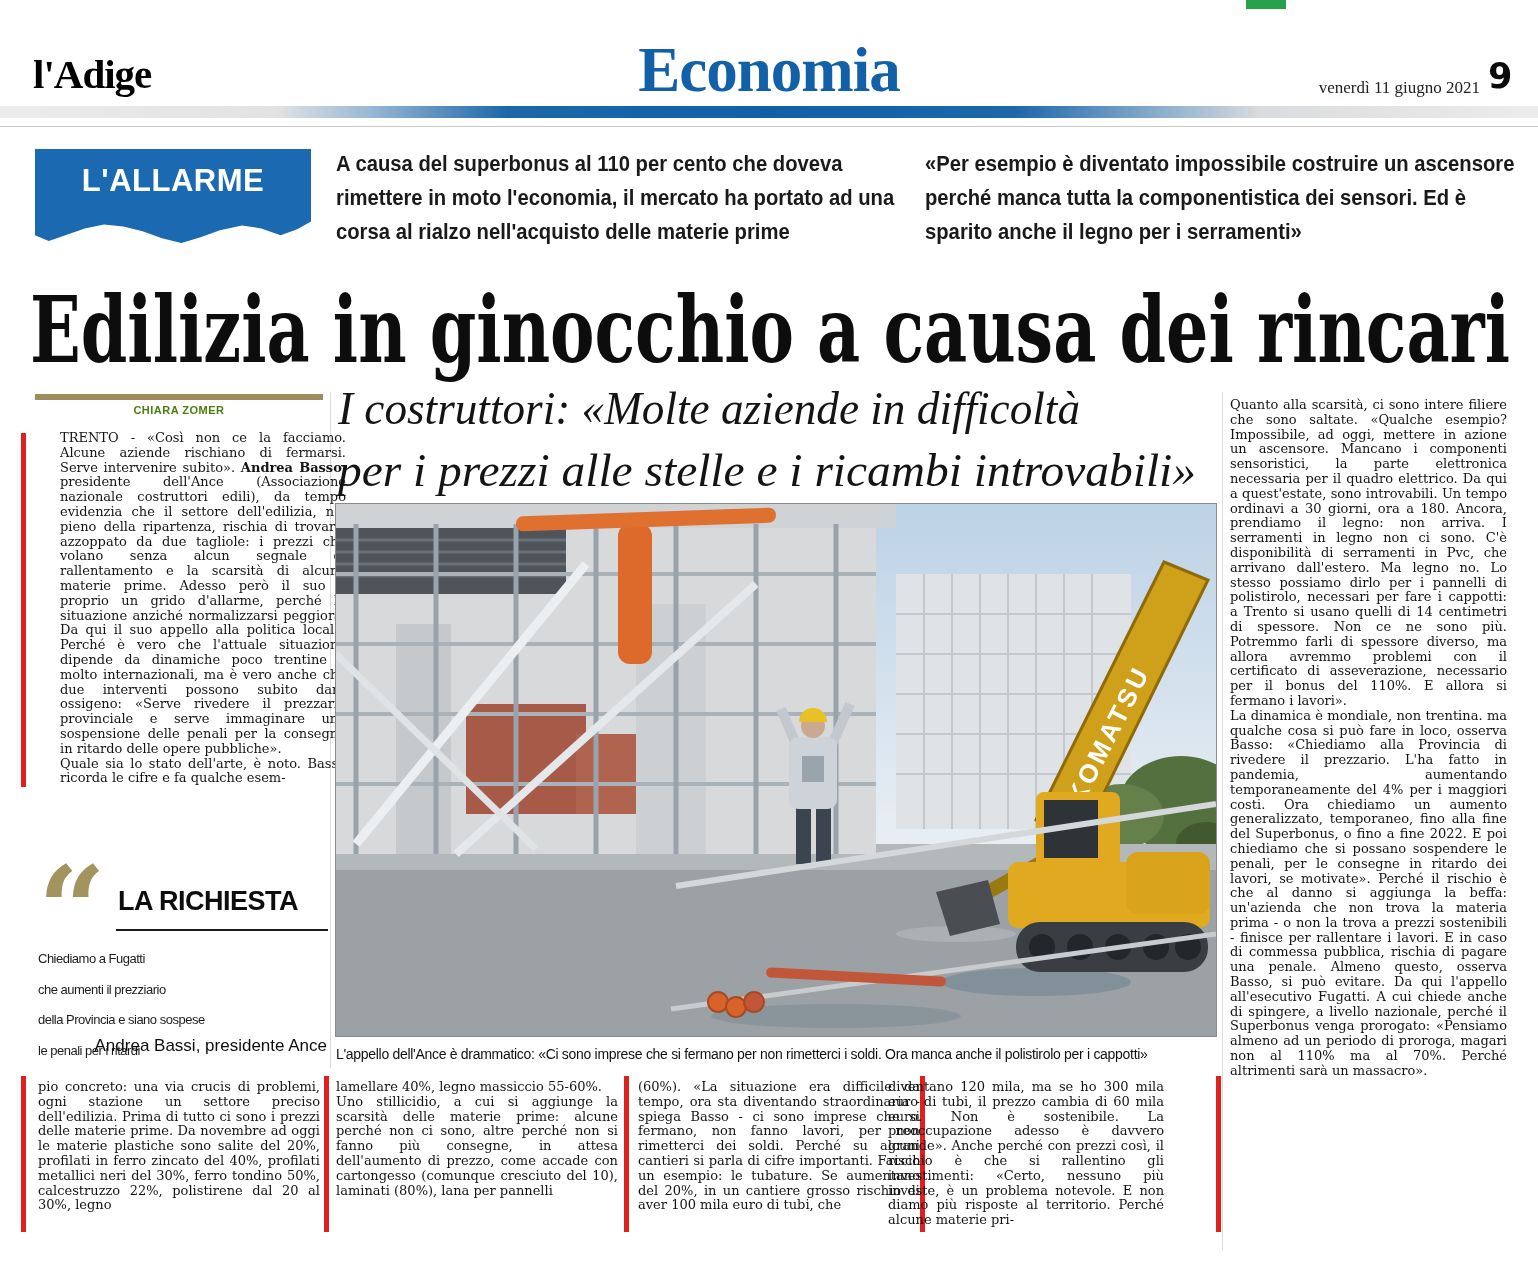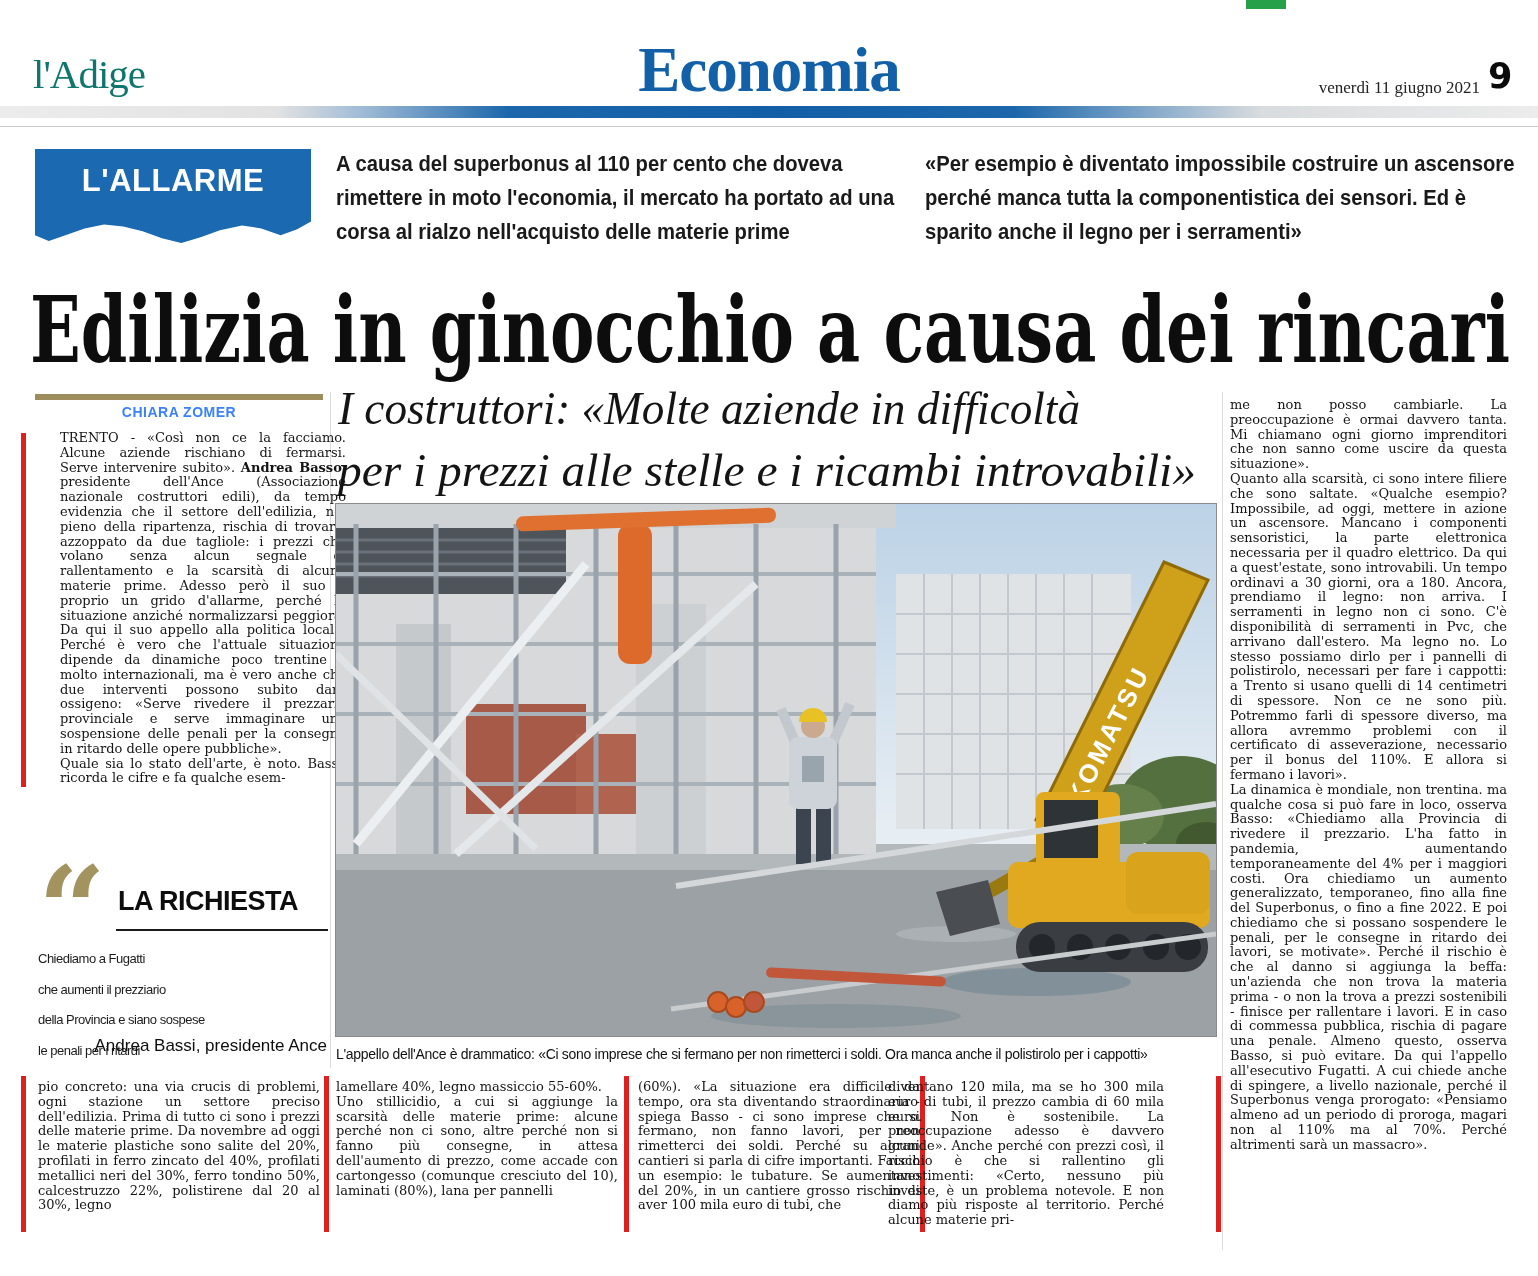--- a/index.html
+++ b/index.html
@@ -4,21 +4,21 @@
 <style>
   * { margin:0; padding:0; box-sizing:border-box; }
   html,body { background:#ffffff; }
   #page {
     position:relative; width:1538px; height:1276px; background:#ffffff;
     overflow:hidden; font-family:"Liberation Serif", serif; color:#111;
   }
   .abs { position:absolute; }
 
   
-  .masthead { left:33px; top:50px; font-family:"Liberation Serif",serif; font-weight:normal; font-size:41px; letter-spacing:-1px; color:#0f766e; }
+  .masthead { left:33px; top:50px; font-family:"Liberation Serif",serif; font-weight:bold; font-size:41px; letter-spacing:-1px; color:#000000; }
   .section-title { left:0; top:34px; width:100%; text-align:center; font-family:"Liberation Serif",serif; font-weight:bold; font-size:63px; color:#1160a8; letter-spacing:-1px; }
   .edition-date { left:1300px; top:78px; width:180px; text-align:right; font-family:"Liberation Serif",serif; font-size:17px; color:#222; }
   .page-number { left:1488px; top:56px; font-family:"DejaVu Sans",sans-serif; font-weight:bold; font-size:35px; color:#0b0b0b; }
   .green-tab { left:1246px; top:0; width:40px; height:9px; background:#27a04a; }
   .blue-bar { left:0; top:106px; width:1538px; height:12px;
     background:linear-gradient(90deg,#ececec 0%,#e2e2e2 18%,#9ab8d4 24%,#1c67ab 33%,#125fa8 50%,#1c67ab 66%,#7ba3c8 74%,#d9dcde 82%,#ececec 100%); }
   .header-hairline { left:0; top:126px; width:1538px; height:1px; background:#c9c9c9; }
 
   
   .alert-box { left:35px; top:149px; width:276px; height:98px; background:#1b69b0;
@@ -31,21 +31,21 @@
     width:650px; transform:scaleX(0.92); transform-origin:left top; }
   .lead-left { left:336px; top:147px; }
   .lead-right { left:925px; top:147px; }
 
   
   .headline-svg { left:28px; top:278px; }
   .subhead-svg { left:336px; top:382px; }
 
   
   .byline-bar { left:35px; top:394px; width:288px; height:6px; background:#9d8d5c; }
-  .byline { left:35px; top:404px; width:288px; text-align:center; font-family:"Liberation Sans",sans-serif; font-weight:bold; font-size:14px; letter-spacing:0.5px; color:#3b82f6; }
+  .byline { left:35px; top:404px; width:288px; text-align:center; font-family:"Liberation Sans",sans-serif; font-weight:bold; font-size:11px; letter-spacing:0.5px; color:#4d7c0f; }
 
   
   .body-text { font-family:"DejaVu Serif",serif; font-size:13px; line-height:14.8px; text-align:justify; color:#141414; }
   .body-text p { margin:0; }
   .left-col { left:38px; top:431px; width:286px;margin-left:22px; }
   .right-col { left:1230px; top:398px; width:277px; }
   .bcol { top:1080px; width:282px; }
   .bcol1 { left:38px; }
   .bcol2 { left:336px; }
   .bcol3 { left:638px; }
@@ -252,18 +252,17 @@
     <p>Uno stillicidio, a cui si aggiunge la scarsità delle materie prime: alcune perché non ci sono, altre perché non si fanno più consegne, in attesa dell'aumento di prezzo, come accade con cartongesso (comunque cresciuto del 10), laminati (80%), lana per pannelli</p>
   </div>
   <div class="abs body-text bcol bcol3">
     <p>(60%). «La situazione era difficile da tempo, ora sta diventando straordinaria - spiega Basso - ci sono imprese che si fermano, non fanno lavori, per non rimetterci dei soldi. Perché su alcuni cantieri si parla di cifre importanti. Faccio un esempio: le tubature. Se aumentano del 20%, in un cantiere grosso rischio di aver 100 mila euro di tubi, che</p>
   </div>
   <div class="abs body-text bcol bcol4">
     <p>diventano 120 mila, ma se ho 300 mila euro di tubi, il prezzo cambia di 60 mila euro. Non è sostenibile. La preoccupazione adesso è davvero grande». Anche perché con prezzi così, il rischio è che si rallentino gli investimenti: «Certo, nessuno più investe, è un problema notevole. E non diamo più risposte al territorio. Perché alcune materie pri-</p>
   </div>
 
   <div class="abs body-text right-col">
-    <p>me non posso cambiarle. La preoccupazione è ormai davvero tanta. Mi chiamano ogni giorno imprenditori che non sanno come uscire da questa situazione».</p>
     <p>Quanto alla scarsità, ci sono intere filiere che sono saltate. «Qualche esempio? Impossibile, ad oggi, mettere in azione un ascensore. Mancano i componenti sensoristici, la parte elettronica necessaria per il quadro elettrico. Da qui a quest'estate, sono introvabili. Un tempo ordinavi a 30 giorni, ora a 180. Ancora, prendiamo il legno: non arriva. I serramenti in legno non ci sono. C'è disponibilità di serramenti in Pvc, che arrivano dall'estero. Ma legno no. Lo stesso possiamo dirlo per i pannelli di polistirolo, necessari per fare i cappotti: a Trento si usano quelli di 14 centimetri di spessore. Non ce ne sono più. Potremmo farli di spessore diverso, ma allora avremmo problemi con il certificato di asseverazione, necessario per il bonus del 110%. E allora si fermano i lavori».</p>
     <p>La dinamica è mondiale, non trentina. ma qualche cosa si può fare in loco, osserva Basso: «Chiediamo alla Provincia di rivedere il prezzario. L'ha fatto in pandemia, aumentando temporaneamente del 4% per i maggiori costi. Ora chiediamo un aumento generalizzato, temporaneo, fino alla fine del Superbonus, o fino a fine 2022. E poi chiediamo che si possano sospendere le penali, per le consegne in ritardo dei lavori, se motivate». Perché il rischio è che al danno si aggiunga la beffa: un'azienda che non trova la materia prima - o non la trova a prezzi sostenibili - finisce per rallentare i lavori. E in caso di commessa pubblica, rischia di pagare una penale. Almeno questo, osserva Basso, si può evitare. Da qui l'appello all'esecutivo Fugatti. A cui chiede anche di spingere, a livello nazionale, perché il Superbonus venga prorogato: «Pensiamo almeno ad un periodo di proroga, magari non al 110% ma al 70%. Perché altrimenti sarà un massacro».</p>
   </div>
 
 </div>
 
 </body></html>

